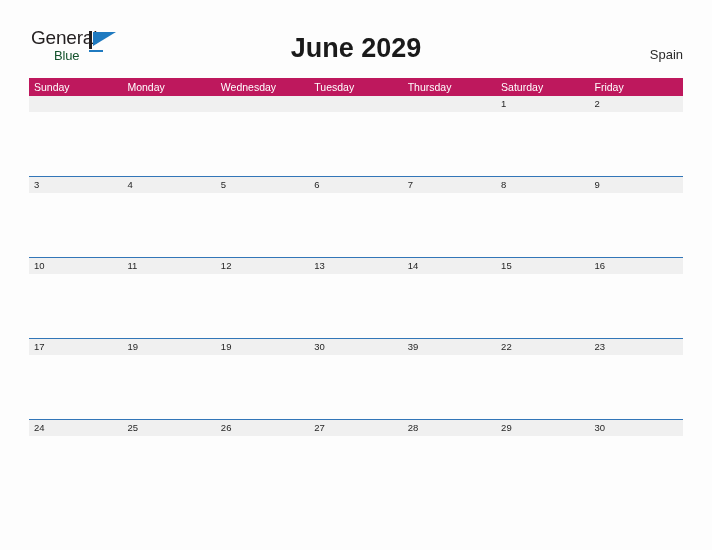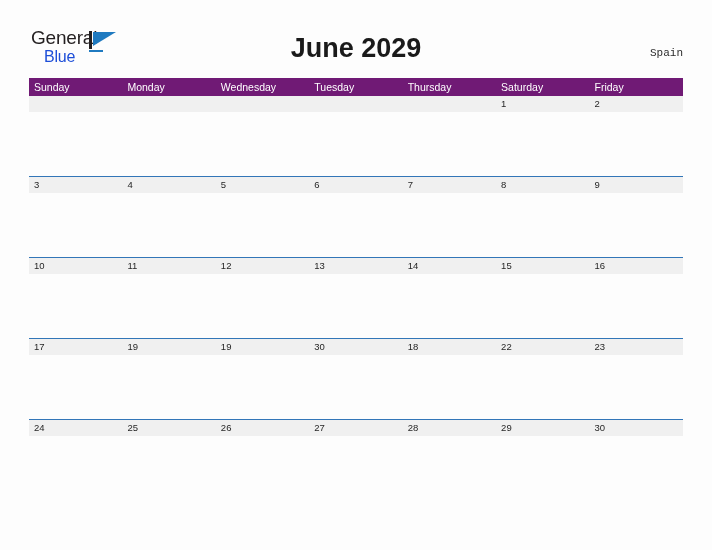--- a/index.html
+++ b/index.html
@@ -71,62 +71,62 @@
   .logo-mark .underline {
     position: absolute;
     left: 0;
     top: 19px;
     width: 14px;
     height: 2px;
     background: #1f7ac0;
   }
   .logo-blue {
     position: absolute;
-    left: 13px;
+    left: 23px;
     top: 21px;
-    font-size: 16px;
-    color: #1d4ed8;
+    font-size: 13px;
+    color: #14532d;
     letter-spacing: -0.2px;
     font-family: "Liberation Sans", sans-serif;
   }
 
   .cal-title {
     position: absolute;
     left: 0;
     top: 33px;
     width: 712px;
     text-align: center;
     font-size: 27px;
     color: #1a1a1a;
     font-weight: bold;
     font-family: "Liberation Sans", sans-serif;
   }
 
   .country {
     position: absolute;
     right: 29px;
     top: 47px;
-    font-size: 11px;
+    font-size: 13px;
     color: #2b2b2b;
-    font-family: Liberation Mono, monospace;
+    font-family: Liberation Sans, sans-serif;
   }
 
   
   .calendar {
     position: absolute;
     left: 29px;
     top: 78px;
     width: 654px;
   }
 
   .weekday-row {
     display: flex;
     width: 654px;
     height: 18px;
-    background: #701a75;
+    background: #be185d;
   }
   .weekday-cell {
     width: 93.43px;
     height: 18px;
     box-sizing: border-box;
     padding-left: 5px;
     color: #ffffff;
     font-size: 10.5px;
     line-height: 18px;
     font-family: "Liberation Sans", sans-serif;
@@ -269,21 +269,21 @@
       <div class="body-cell"></div>
     </div>
   </div>
 
   <div class="week-row">
     <div class="week-dates">
       <div class="date-cell">17</div>
       <div class="date-cell">19</div>
       <div class="date-cell">19</div>
       <div class="date-cell">30</div>
-      <div class="date-cell">18</div>
+      <div class="date-cell">39</div>
       <div class="date-cell">22</div>
       <div class="date-cell">23</div>
     </div>
     <div class="week-body">
       <div class="body-cell"></div>
       <div class="body-cell"></div>
       <div class="body-cell"></div>
       <div class="body-cell"></div>
       <div class="body-cell"></div>
       <div class="body-cell"></div>

